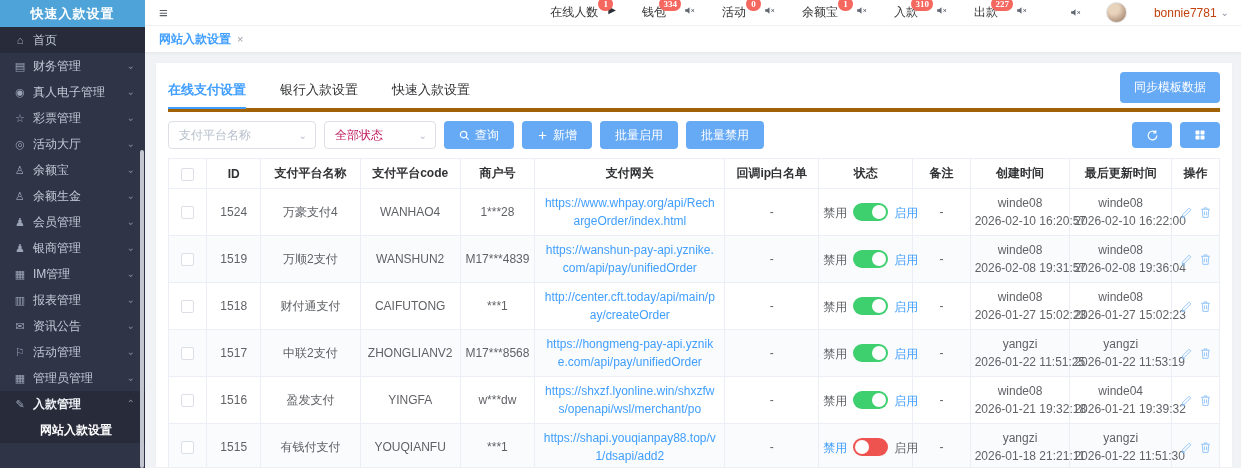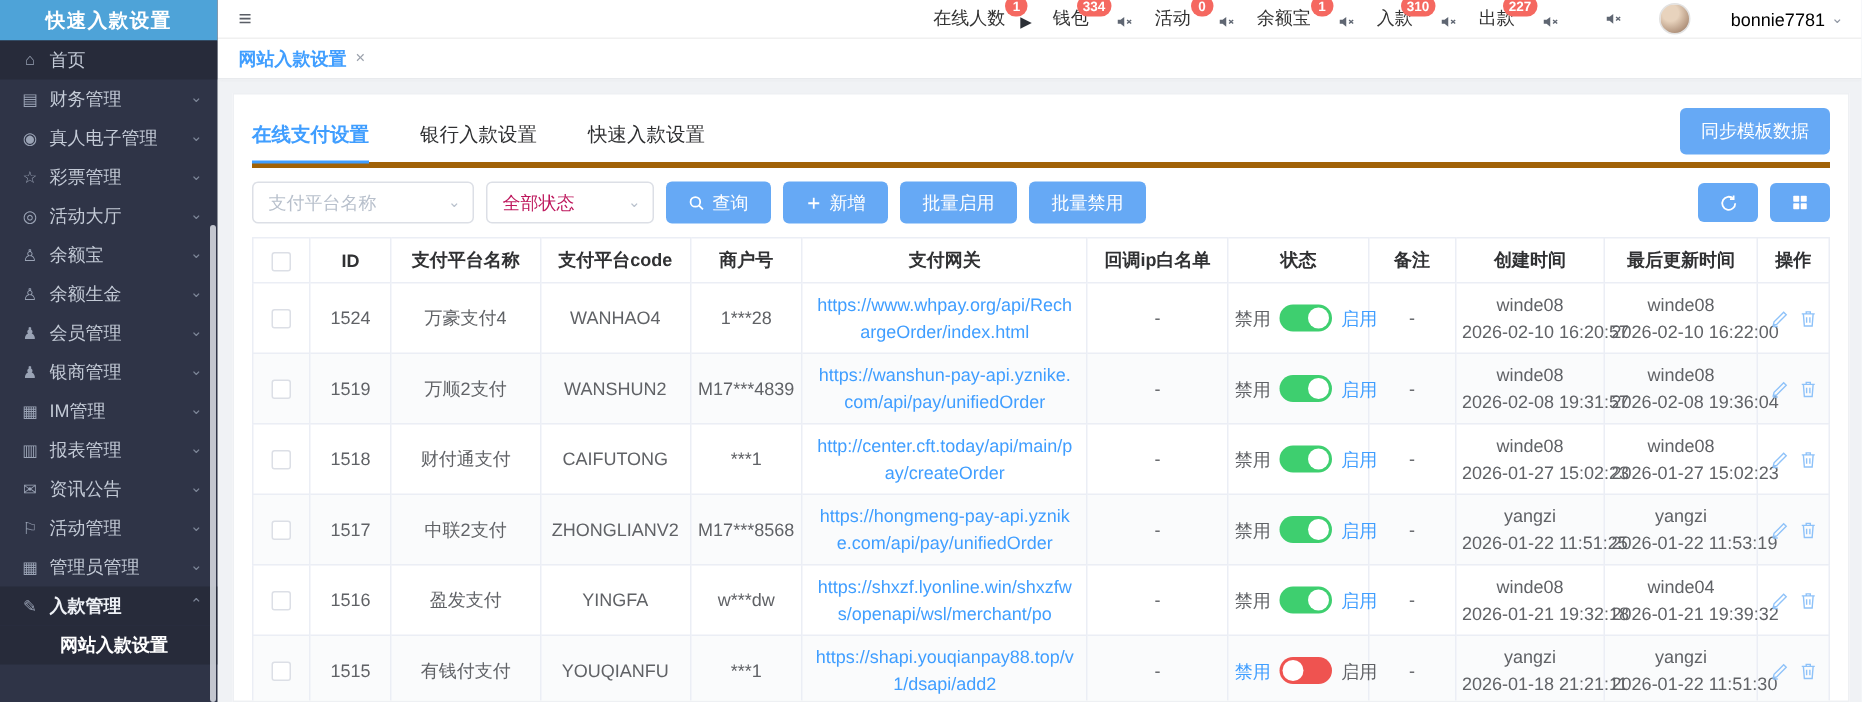--- a/index.html
+++ b/index.html
@@ -24,32 +24,32 @@
     background:#dde1e7; border-radius:2px; opacity:.85; }
 
   
   .main { flex:1; display:flex; flex-direction:column; min-width:0; }
 
   
   .topbar { height:26px; background:#fff; display:flex; align-items:center; padding:0 12px 0 14px;
     border-bottom:1px solid #f0f0f0; flex:none; }
   .hamburger { font-size:15px; color:#5a5e66; cursor:pointer; line-height:1; }
   .top-right { margin-left:auto; display:flex; align-items:center; gap:0; }
-  .stat { display:flex; align-items:flex-end; margin-left:14px; font-size:12px; color:#333; cursor:pointer; }
+  .stat { display:flex; align-items:flex-start; margin-left:26px; font-size:12px; color:#333; cursor:pointer;font-family:Liberation Serif, serif; }
   .stat .lbl { position:relative; padding-right:2px; }
   .badge { position:absolute; top:-7px; right:-13px; min-width:15px; height:14px; background:#f56860;
     color:#fff; font-size:9px; line-height:14px; border-radius:8px; padding:0 4px; text-align:center;
     font-weight:bold; z-index:2; }
   .stat .ic { margin-left:15px; display:inline-flex; align-items:center; color:#5f6672; }
   .stat .ic.play { color:#2b2f36; font-size:10px; margin-left:8px; }
   .user { display:flex; align-items:center; margin-left:24px; cursor:pointer; }
   .avatar { width:21px; height:21px; border-radius:50%; flex:none;
     background:radial-gradient(circle at 35% 30%, #e8d3bd 0 30%, #b79a83 70%, #8d715c 100%);
     border:1px solid #e2e2e2; }
-  .user .uname { font-size:12px; color:#000000; margin:0 4px 0 7px;padding-left:20px; }
+  .user .uname { font-size:12px; color:#c2410c; margin:0 4px 0 7px;padding-left:20px; }
   .user .uchev { font-size:10px; color:#9097a3; }
 
   
   .tabbar { height:27px; background:#fff; display:flex; align-items:center; padding:0 14px;
     border-bottom:1px solid #e8eaed; box-shadow:0 1px 2px rgba(0,0,0,.03); flex:none; }
   .page-tab { display:flex; align-items:center; font-size:12px; color:#409eff; font-weight:bold; cursor:pointer; }
   .page-tab .tclose { color:#9aa0ab; font-weight:normal; margin-left:6px; font-size:11px; }
 
   
   .card-wrap { flex:1; padding:9px 8px 0 10px; min-height:0; }

